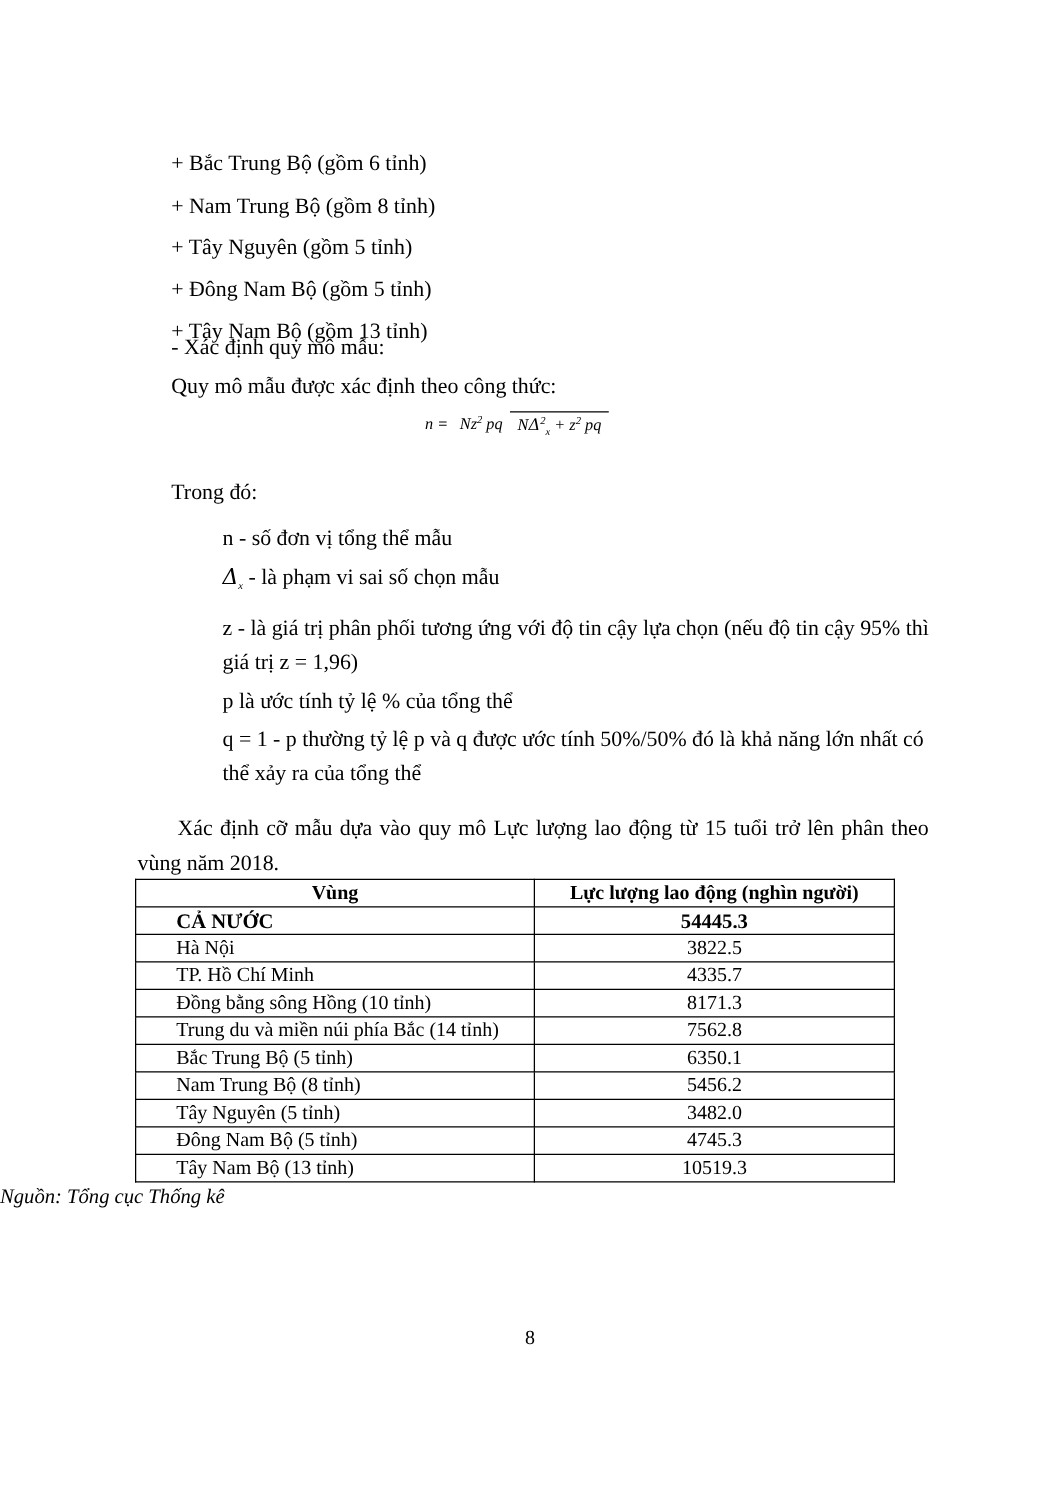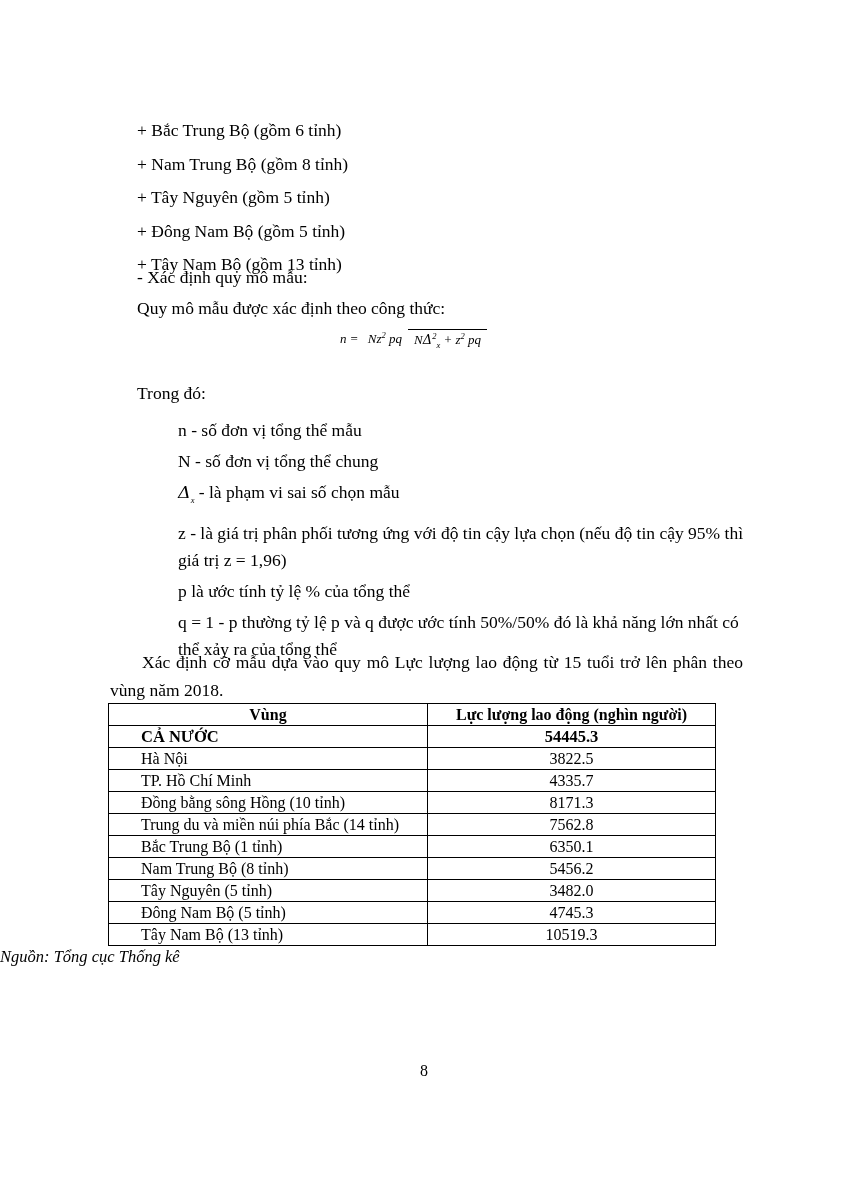--- a/index.html
+++ b/index.html
@@ -224,21 +224,20 @@
       <span class="frac">
         <span class="num"><span>N</span><span>z</span><sup class="ex">2</sup>&nbsp;<span>pq</span></span>
         <span class="den"><span>N</span><span class="delta">Δ</span><sup class="ex">2</sup><sub class="sx">x</sub>&nbsp;<span>+</span>&nbsp;<span>z</span><sup class="ex">2</sup>&nbsp;<span>pq</span></span>
       </span>
     </div>
 
     <div class="trongdo">Trong đó:</div>
 
     <div class="defs">
       <div class="def-line">n - số đơn vị tổng thể mẫu</div>
-      <div class="def-line">N - số đơn vị tổng thể chung</div>
       <div class="def-line"><span class="delta">Δ</span><sub class="sx">x</sub>
         <span>- là phạm vi sai số chọn mẫu</span></div>
       <div class="def-wrap">z - là giá trị phân phối tương ứng với độ tin cậy lựa chọn (nếu độ tin cậy 95% thì giá trị z = 1,96)</div>
       <div class="def-wrap">p là ước tính tỷ lệ % của tổng thể</div>
       <div class="def-wrap">q = 1 - p thường tỷ lệ p và q được ước tính 50%/50% đó là khả năng lớn nhất có thể xảy ra của tổng thể</div>
     </div>
 
     <div class="pre-table">Xác định cỡ mẫu dựa vào quy mô Lực lượng lao động từ 15 tuổi trở lên phân theo vùng năm 2018.</div>
 
     <div class="tbl-wrap">
@@ -268,21 +267,21 @@
           </tr>
           <tr>
             <td class="region">Đồng bằng sông Hồng (10 tỉnh)</td>
             <td class="value">8171.3</td>
           </tr>
           <tr>
             <td class="region">Trung du và miền núi phía Bắc (14 tỉnh)</td>
             <td class="value">7562.8</td>
           </tr>
           <tr>
-            <td class="region">Bắc Trung Bộ (1 tỉnh)</td>
+            <td class="region">Bắc Trung Bộ (5 tỉnh)</td>
             <td class="value">6350.1</td>
           </tr>
           <tr>
             <td class="region">Nam Trung Bộ (8 tỉnh)</td>
             <td class="value">5456.2</td>
           </tr>
           <tr>
             <td class="region">Tây Nguyên (5 tỉnh)</td>
             <td class="value">3482.0</td>
           </tr>

